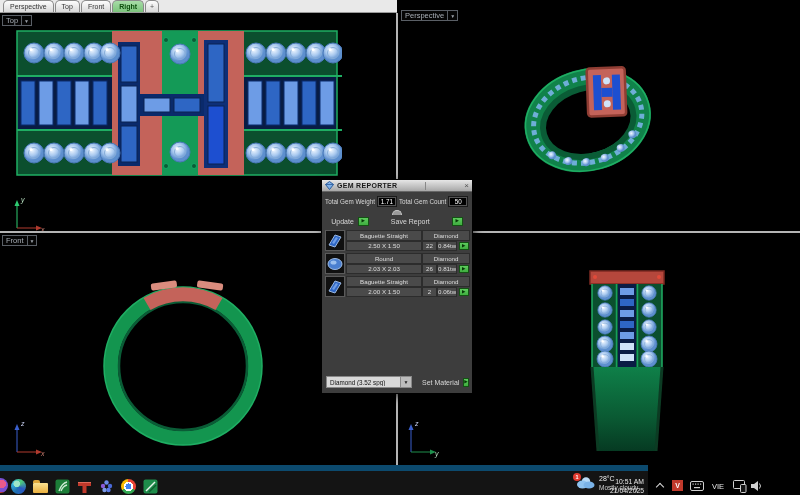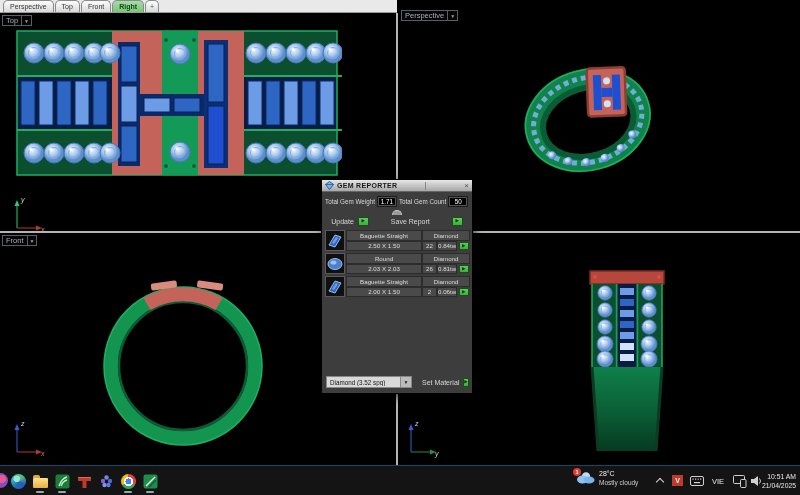--- a/index.html
+++ b/index.html
@@ -67,21 +67,21 @@
   .c-shape{flex:0 0 76px;} .c-mat{flex:1;}
   .c-size{flex:0 0 76px;} .c-cnt{flex:0 0 15px;} .c-wt{flex:1;}
   .gcell.btn{flex:0 0 13px;background:#3d3d3d;border:none;}
   .material-row{position:absolute;left:4px;right:4px;bottom:5px;display:flex;align-items:center;gap:4px;}
   .dropdown{flex:0 0 86px;height:12px;background:#d9d9d9;border:1px solid #888;display:flex;align-items:center;cursor:default;}
   .dropdown .dd-text{flex:1;font-size:6.3px;color:#111;padding-left:3px;white-space:nowrap;overflow:hidden;}
   .dd-arrow{flex:0 0 11px;height:100%;background:#bcbcbc;border-left:1px solid #888;display:flex;align-items:center;justify-content:center;}
   .dd-arrow::after{content:"▼";font-size:5px;color:#222;}
 
   
-  .taskbar{position:absolute;left:0;top:465px;width:800px;height:30px;background:#141414;border-top:1px solid #0c4a6e;}
+  .taskbar{position:absolute;left:0;top:465px;width:648px;height:30px;background:#141414;border-top:6px solid #0c4a6e;}
   .tb-apps{position:absolute;left:10px;top:7px;display:flex;gap:6px;}
   .tb-ic{position:relative;width:16px;height:16px;display:flex;align-items:center;justify-content:center;}
   .tb-ic.running::after{content:"";position:absolute;left:4px;bottom:-4px;width:8px;height:2px;background:#8fa8bc;border-radius:1px;}
   .clip-ic{position:absolute;left:-7px;top:7px;width:15px;height:15px;border-radius:50%;
            background:radial-gradient(circle at 60% 40%,#e85a8a 0 4px,#7a4fd0 4px 8px,#c03a3a 8px);}
   .edge-ball{width:15px;height:15px;border-radius:50%;
              background:radial-gradient(circle at 38% 32%,#9ee6c8 0 3px,transparent 3.5px),
                         conic-gradient(from 210deg,#1f6fb0,#35b9e0,#4ec97a,#2b57c4,#1f6fb0);}
   .folder{position:relative;width:15px;height:10px;margin-top:3px;background:linear-gradient(#fbe291,#eab03f);border-radius:1px;}
   .folder::before{content:"";position:absolute;left:0;top:-3px;width:7px;height:3px;background:#e0a93c;border-radius:2px 2px 0 0;}

